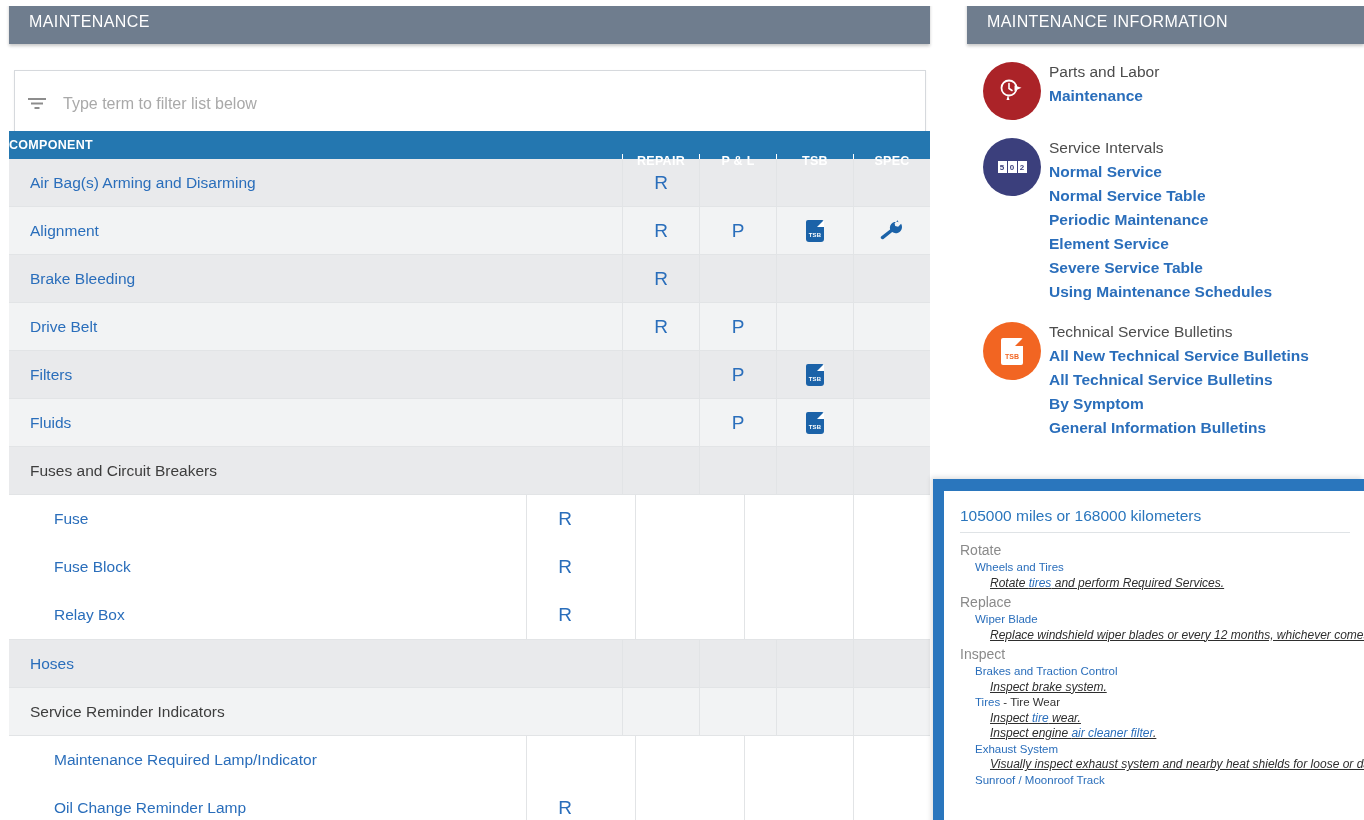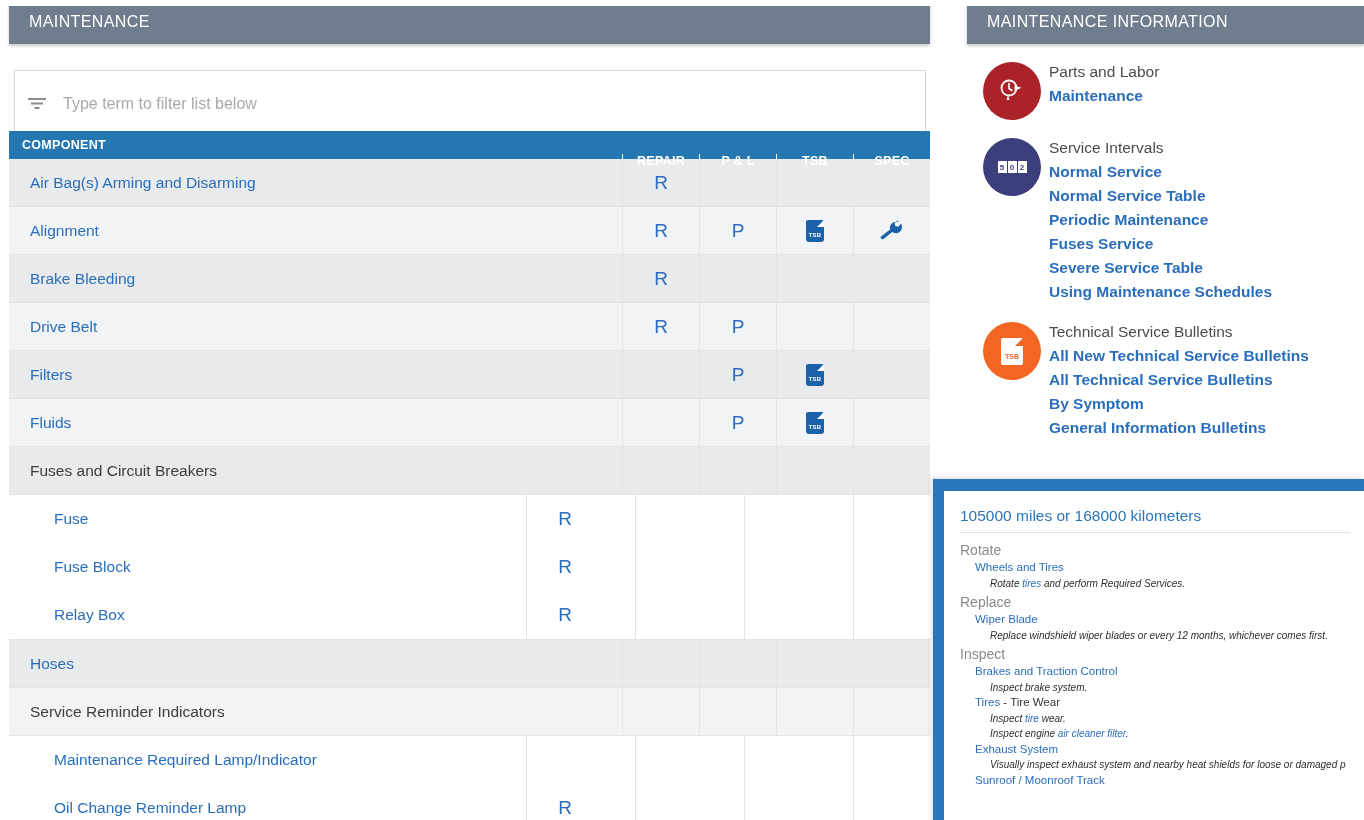--- a/index.html
+++ b/index.html
@@ -44,21 +44,21 @@
     font-size: 16px; color: #3b3b3b; padding: 0 6px 0 4px;
   }
   .filter-input::placeholder { color: #a9a9a9; }
 
   
   #comp-table { position: absolute; left: 9px; top: 131px; width: 921px; }
   .thead {
     display: flex; background: #2477b0; color: #fff; height: 28px;
     align-items: center; font-size: 12.5px; font-weight: bold; letter-spacing: .3px;
   }
-  .th-component { flex: 1 1 auto; padding-left: 13px; }
+  .th-component { flex: 1 1 auto; padding-left: 0; }
   .th-col {
     width: 77px; flex: 0 0 77px; text-align: center;
     border-left: 1px solid #ffffff;
     margin-top: 32px;
   }
   .row {
     display: flex; align-items: stretch;
     min-height: 48px;
     border-bottom: 1px solid #e2e4e6;
   }
@@ -141,22 +141,22 @@
     padding: 16px 14px 0 16px; overflow: hidden;
   }
   .sched-title {
     font-size: 15.5px; color: #2a76bd; padding-bottom: 7px;
     border-bottom: 1px solid #dfe3e6; margin-bottom: 9px;
   }
   .sched-section { font-size: 14px; color: #8a8a8a; margin: 3px 0 2px 0; }
   .sched-item { font-size: 11.5px; color: #2a6ebb; margin-left: 15px; line-height: 15.5px; }
   .sched-item .plainpart { color:#333; }
   .sched-desc {
-    font-size: 10px; color: #2e2e2e; font-style: italic;
-    margin-left: 30px; line-height: 15.5px; white-space: nowrap;
+    font-size: 12px; color: #2e2e2e; font-style: italic;
+    margin-left: 30px; line-height: 15.5px; white-space: nowrap; text-decoration: underline;
   }
   .sched-desc em { color:#2a6ebb; font-style: italic; }
 
   .top-strip { position:absolute; left:0; top:0; width:1364px; height:6px; background:#ffffff; }
   .gap-col { position:absolute; left:940px; top:0; width:27px; height:820px; background:#ffffff; }
 </style>
 </head>
 <body>
 
 <div id="root">
@@ -339,21 +339,21 @@
                 <i>0</i>
                 <i>2</i>
               </div>
             </div>
           </div>
           <div class="info-links">
             <div class="info-title">Service Intervals</div>
             <a class="info-link" href="#">Normal Service</a>
             <a class="info-link" href="#">Normal Service Table</a>
             <a class="info-link" href="#">Periodic Maintenance</a>
-            <a class="info-link" href="#">Fuses Service</a>
+            <a class="info-link" href="#">Element Service</a>
             <a class="info-link" href="#">Severe Service Table</a>
             <a class="info-link" href="#">Using Maintenance Schedules</a>
           </div>
         </div>
         <div class="info-group">
           <div class="info-icon-wrap">
             <div class="circ orange">
               <div class="tsb-big">
                 <span>TSB</span>
               </div>

